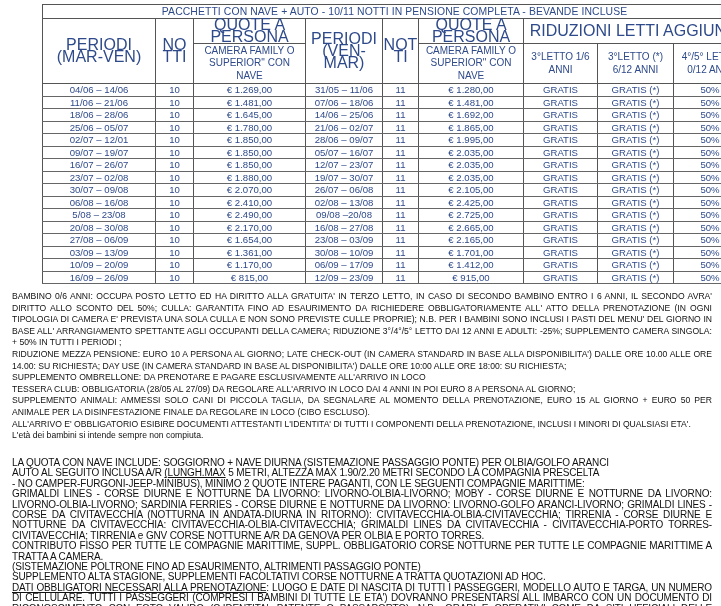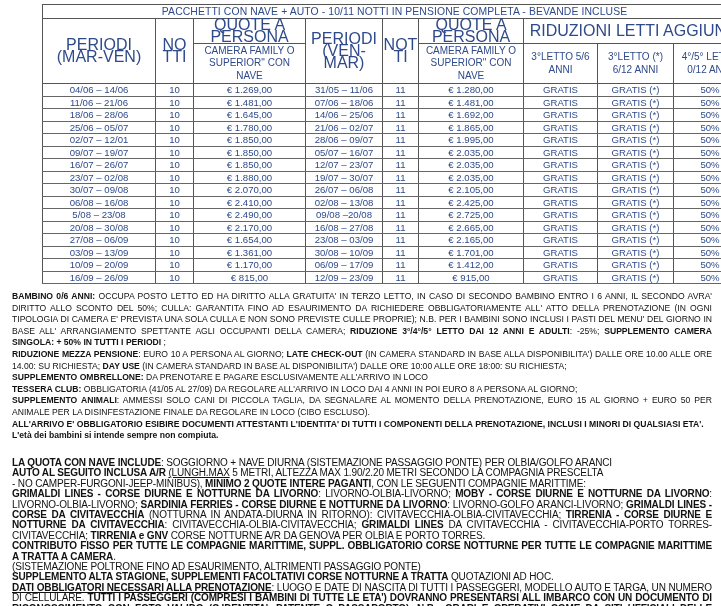--- a/index.html
+++ b/index.html
@@ -6,21 +6,21 @@
   body { width: 721px; height: 606px; overflow: hidden; font-family: "Liberation Sans", sans-serif; position: relative; }
   .wrap { position: absolute; left: 6px; top: 4px; width: 704px; margin-left: 36px; }
   table.price { border-collapse: collapse; width: 704px; table-layout: fixed; color: #2e4a8a; font-size: 9.6px; }
   table.price td { border: 1px solid #555; text-align: center; padding: 0; line-height: 12px; }
   table.price tr.title td { height: 13px; font-size: 10.4px; letter-spacing: 0.1px; }
   table.price tr.h1 td { height: 19px; font-size: 16px; }
   table.price tr.h2 td { font-size: 10px; line-height: 12.4px; padding: 1px 2px; }
   table.price td.tall { font-size: 10.5px; }
   table.price tr.row td { height: 11.5px; line-height: 11.5px; border-top: 1px solid #666; border-bottom: 1px solid #666; }
   .notes { position: absolute; left: 12px; width: 700px; color: #111; font-size: 8.6px; line-height: 11.6px; }
-  .notes b { font-weight: bold; }
+  .notes b { font-weight: normal; }
   .notes .u { text-decoration: underline; }
   .n1 { top: 291px; }
   .n2 { top: 458px; font-size: 10px; line-height: 10.4px; letter-spacing: -0.15px; }
   .n2 p, .n1 p { margin: 0; }
   .just { text-align: justify; }
 </style>
 </head>
 <body>
 
 <div class="wrap">
@@ -45,21 +45,21 @@
       <td rowspan="2">NO TTI</td>
       <td>QUOTE A PERSONA</td>
       <td rowspan="2" class="tall">PERIODI (VEN-MAR)</td>
       <td rowspan="2">NOT TI</td>
       <td>QUOTE A PERSONA</td>
       <td colspan="3">RIDUZIONI LETTI AGGIUNTI</td>
     </tr>
     <tr class="h2">
       <td>CAMERA FAMILY O SUPERIOR" CON NAVE</td>
       <td>CAMERA FAMILY O SUPERIOR" CON NAVE</td>
-      <td>3°LETTO 5/6 ANNI</td>
+      <td>3°LETTO 1/6 ANNI</td>
       <td>3°LETTO (*) 6/12 ANNI</td>
       <td>4°/5° LETTO 0/12 ANNI</td>
     </tr>
     </tbody>
       <tbody id="rows">
         <tr class="row">
           <td>04/06 – 14/06</td>
           <td>10</td>
           <td>€ 1.269,00</td>
           <td>31/05 – 11/06</td>
@@ -236,21 +236,21 @@
         </tr>
       </tbody>
   </table>
 </div>
 
 <div class="notes n1 just">
   <p>
     <b>BAMBINO 0/6  ANNI:</b><span> OCCUPA POSTO LETTO ED HA DIRITTO ALLA GRATUITA' IN TERZO LETTO, IN CASO DI SECONDO BAMBINO ENTRO I 6 ANNI, IL SECONDO AVRA' DIRITTO ALLO SCONTO DEL 50%; CULLA: GARANTITA FINO AD ESAURIMENTO DA RICHIEDERE OBBLIGATORIAMENTE ALL' ATTO DELLA PRENOTAZIONE (IN OGNI TIPOLOGIA DI CAMERA E' PREVISTA UNA SOLA CULLA E NON SONO PREVISTE CULLE PROPRIE);   N.B. PER I BAMBINI SONO INCLUSI I PASTI DEL MENU' DEL GIORNO IN BASE ALL'  ARRANGIAMENTO SPETTANTE AGLI OCCUPANTI DELLA CAMERA;  </span><b>RIDUZIONE 3°/4°/5° LETTO DAI 12 ANNI E ADULTI</b><span>: -25%; </span><b>SUPPLEMENTO CAMERA SINGOLA: + 50% IN TUTTI I PERIODI</b><span> ;</span><br>
     <b>RIDUZIONE MEZZA PENSIONE</b><span>: EURO 10 A PERSONA AL GIORNO; </span><b>LATE CHECK-OUT</b><span> (IN CAMERA STANDARD IN BASE ALLA DISPONIBILITA') DALLE ORE 10.00 ALLE ORE 14.00: SU RICHIESTA; </span><b>DAY USE</b><span> (IN CAMERA STANDARD IN BASE AL DISPONIBILITA') DALLE ORE 10:00 ALLE ORE 18:00: SU RICHIESTA;</span><br>
     <b>SUPPLEMENTO OMBRELLONE:</b><span> DA PRENOTARE E PAGARE ESCLUSIVAMENTE  ALL'ARRIVO IN LOCO</span><br>
-    <b>TESSERA CLUB:</b><span> OBBLIGATORIA (41/05 AL 27/09) DA REGOLARE ALL'ARRIVO IN LOCO DAI 4 ANNI IN POI EURO 8 A PERSONA AL GIORNO;</span><br>
+    <b>TESSERA CLUB:</b><span> OBBLIGATORIA (28/05 AL 27/09) DA REGOLARE ALL'ARRIVO IN LOCO DAI 4 ANNI IN POI EURO 8 A PERSONA AL GIORNO;</span><br>
     <b>SUPPLEMENTO  ANIMALI</b><span>: AMMESSI SOLO CANI DI PICCOLA TAGLIA, DA SEGNALARE AL MOMENTO DELLA PRENOTAZIONE, EURO 15 AL GIORNO + EURO 50 PER  ANIMALE PER  LA DISINFESTAZIONE FINALE DA REGOLARE IN LOCO (CIBO ESCLUSO).</span><br>
     <b>ALL'ARRIVO E' OBBLIGATORIO ESIBIRE DOCUMENTI ATTESTANTI L'IDENTITA' DI TUTTI I COMPONENTI DELLA PRENOTAZIONE, INCLUSI I MINORI DI QUALSIASI ETA'.</b><br>
     <b>L'età dei bambini si intende sempre non compiuta.</b>
   </p>
 </div>
 
 <div class="notes n2 just">
   <p>
     <b>LA QUOTA CON NAVE INCLUDE</b><span>: SOGGIORNO + NAVE DIURNA (SISTEMAZIONE PASSAGGIO PONTE) PER OLBIA/GOLFO ARANCI</span><br>
     <b>AUTO AL SEGUITO INCLUSA A/R</b> <span class="u">(LUNGH.MAX</span><span> 5 METRI, ALTEZZA MAX 1.90/2.20 METRI SECONDO LA COMPAGNIA PRESCELTA</span><br>

